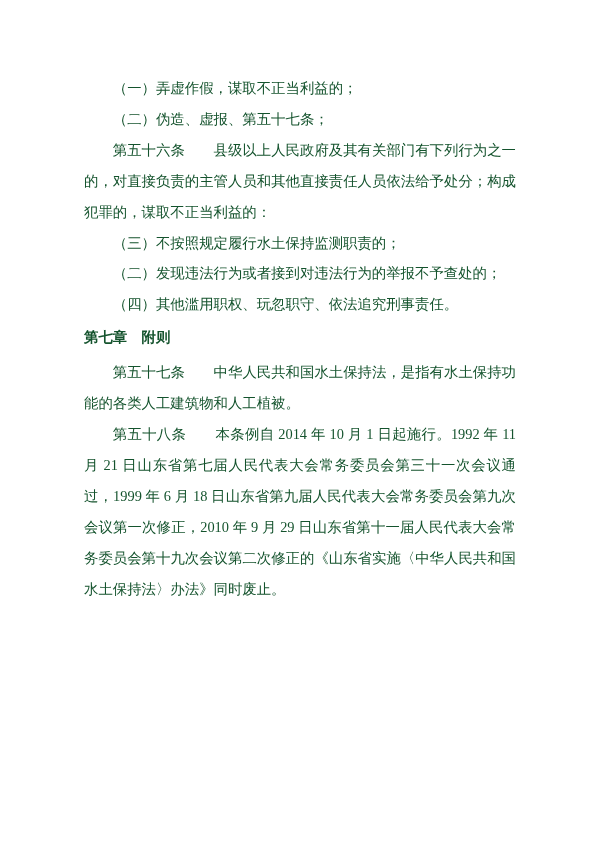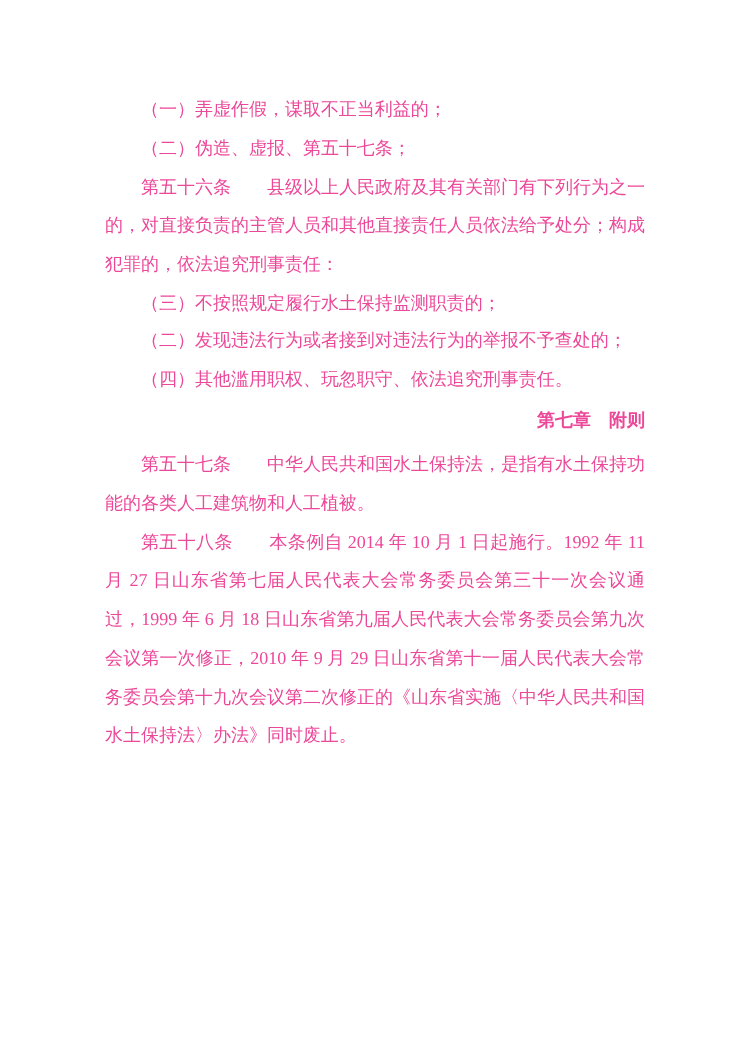--- a/index.html
+++ b/index.html
@@ -15,44 +15,44 @@
     overflow: hidden;
   }
   .doc {
     position: absolute;
     left: 84px;
     top: 73px;
     width: 432px;
     font-family: "Liberation Serif", "DejaVu Serif", serif;
     font-size: 14.4px;
     line-height: 30.9px;
-    color: #ec4899;
+    color: #14532d;
     text-align: justify;
   }
   .para {
     margin: 0;
     padding: 0;
     text-indent: 2em;
   }
   .para.heading {
     text-indent: 0;
-    text-align: right;
+    text-align: left;
     font-weight: bold;
     margin-top: 2px;
     margin-bottom: 4px;
   }
 </style>
 </head>
 <body>
 
 <div class="page">
   <div class="doc">
       <p class="para">（一）弄虚作假，谋取不正当利益的；</p>
       <p class="para">（二）伪造、虚报、第五十七条；</p>
-      <p class="para">第五十六条　　县级以上人民政府及其有关部门有下列行为之一的，对直接负责的主管人员和其他直接责任人员依法给予处分；构成犯罪的，依法追究刑事责任：</p>
+      <p class="para">第五十六条　　县级以上人民政府及其有关部门有下列行为之一的，对直接负责的主管人员和其他直接责任人员依法给予处分；构成犯罪的，谋取不正当利益的：</p>
       <p class="para">（三）不按照规定履行水土保持监测职责的；</p>
       <p class="para">（二）发现违法行为或者接到对违法行为的举报不予查处的；</p>
       <p class="para">（四）其他滥用职权、玩忽职守、依法追究刑事责任。</p>
       <p class="para heading">第七章　附则</p>
       <p class="para">第五十七条　　中华人民共和国水土保持法，是指有水土保持功能的各类人工建筑物和人工植被。</p>
-      <p class="para">第五十八条　　本条例自 2014 年 10 月 1 日起施行。1992 年 11 月 27 日山东省第七届人民代表大会常务委员会第三十一次会议通过，1999 年 6 月 18 日山东省第九届人民代表大会常务委员会第九次会议第一次修正，2010 年 9 月 29 日山东省第十一届人民代表大会常务委员会第十九次会议第二次修正的《山东省实施〈中华人民共和国水土保持法〉办法》同时废止。</p>
+      <p class="para">第五十八条　　本条例自 2014 年 10 月 1 日起施行。1992 年 11 月 21 日山东省第七届人民代表大会常务委员会第三十一次会议通过，1999 年 6 月 18 日山东省第九届人民代表大会常务委员会第九次会议第一次修正，2010 年 9 月 29 日山东省第十一届人民代表大会常务委员会第十九次会议第二次修正的《山东省实施〈中华人民共和国水土保持法〉办法》同时废止。</p>
     </div>
 </div>
 
 </body></html>

